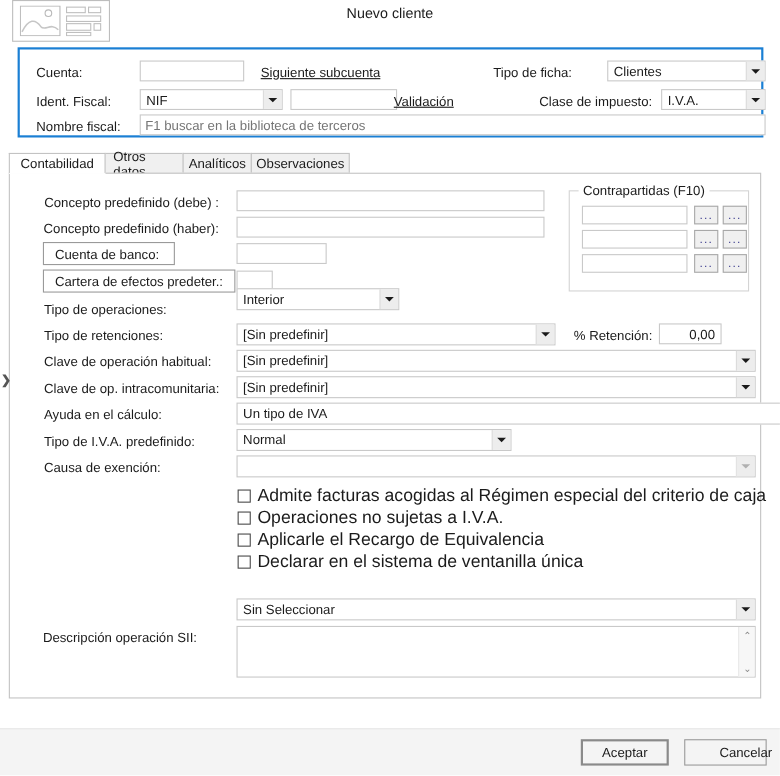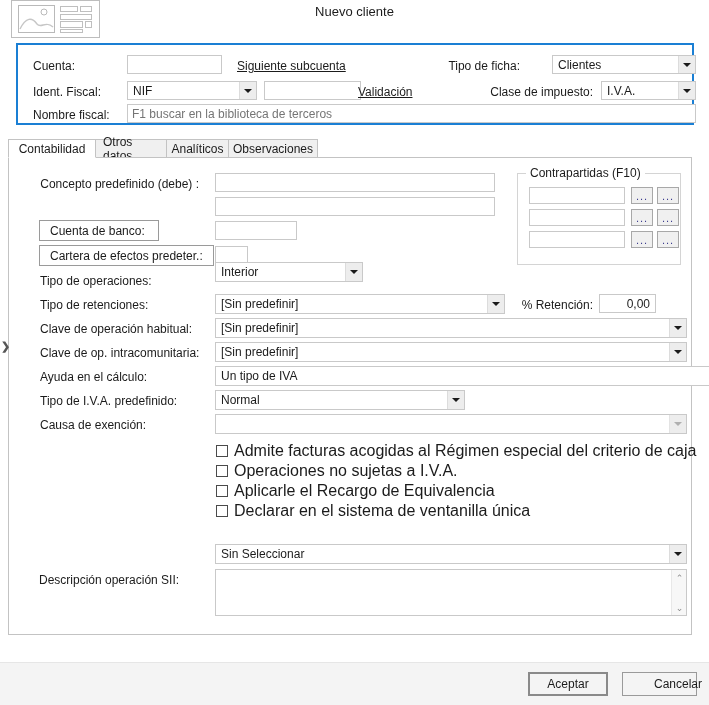--- a/index.html
+++ b/index.html
@@ -306,20 +306,21 @@
       <div class="btn-dots" style="left:139px; top:35px; width:22px; height:17px;">...</div>
 
       <input class="tbox" style="left: 11px; top: 57px; width: 96px; height: 17px;" value="">
       <div class="btn-dots" style="left:113px; top:57px; width:22px; height:17px;">...</div>
       <div class="btn-dots" style="left:139px; top:57px; width:22px; height:17px;">...</div>
     </div>
 
     <div class="lbl right" style="left:10px; top:19px; width:180px;">Concepto predefinido (debe) :</div>
     <input class="tbox" style="left: 206px; top: 15px; width: 280px; height: 19px;" value="">
 
+    <div class="lbl right" style="left:10px; top:43px; width:180px;">Concepto predefinido (haber):</div>
     <input class="tbox" style="left: 206px; top: 39px; width: 280px; height: 19px;" value="">
 
     <div class="btn-label" style="left:30px; top:62px; width:120px; height:21px;">Cuenta de banco:</div>
     <input class="tbox" style="left: 206px; top: 63px; width: 82px; height: 19px;" value="">
 
     <div class="btn-label" style="left:30px; top:87px; width:175px; height:21px;">Cartera de efectos predeter.:</div>
     <input class="tbox" style="left: 206px; top: 88px; width: 33px; height: 19px;" value="">
 
     <div class="lbl" style="left:31px; top:116px;">Tipo de operaciones:</div>
     <div class="combo" style="left:206px; top:104px; width:148px; height:20px;">

